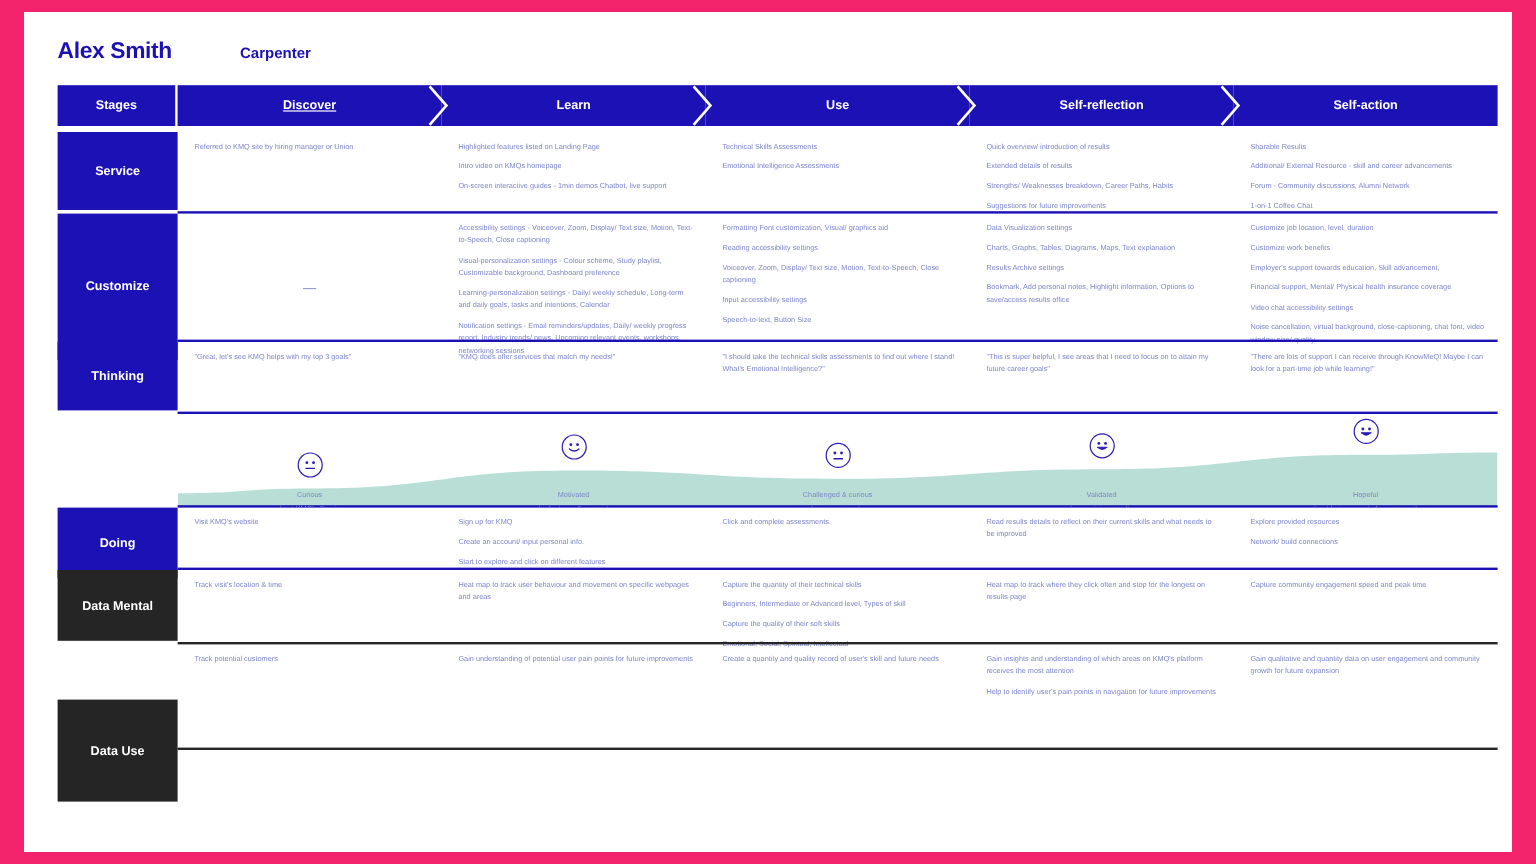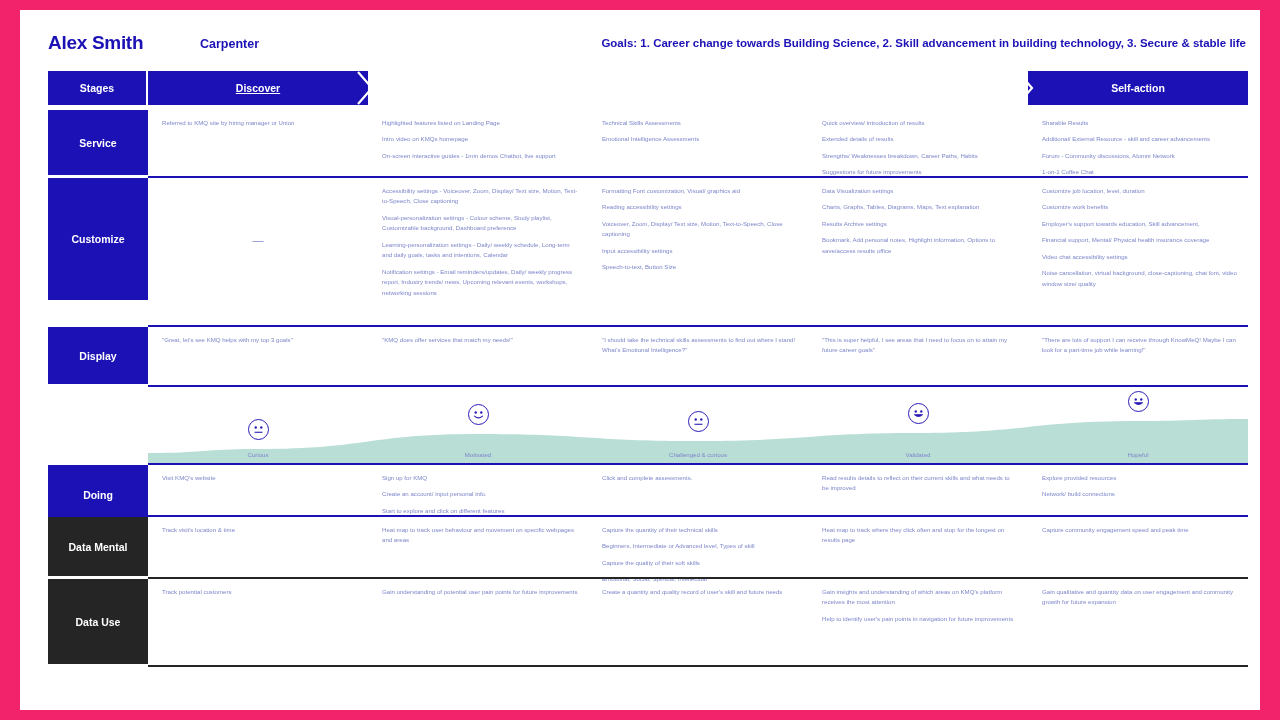--- a/index.html
+++ b/index.html
@@ -74,35 +74,37 @@
   .feel-caption b{display:block;font-weight:normal;}
 </style>
 </head>
 <body>
 
 <div class="page">
 
   <div class="hdr">
     <div class="hdr-name">Alex Smith</div>
     <div class="hdr-role">Carpenter</div>
-    <div class="hdr-goals">Goals: 1. Career change towards Building Science, 2. Skill advancement in building technology, 3. Secure &amp; stable life</div>
   </div>
 
   <div class="stagebar" id="stagebar">
       <div class="stagecell" style="left: 0px; width: 98px;">Stages</div>
       <div class="stagecell" style="left: 100px; width: 220px; text-decoration: underline;">Discover</div>
       <svg class="chev" viewBox="0 0 26 34" style="left: 304px;">
         <path d="M6 1 L20 17 L6 33" fill="none" stroke="#ffffff" stroke-width="2.2"></path>
       </svg>
+      <div class="stagecell" style="left: 320px; width: 220px;">Learn</div>
       <svg class="chev" viewBox="0 0 26 34" style="left: 524px;">
         <path d="M6 1 L20 17 L6 33" fill="none" stroke="#ffffff" stroke-width="2.2"></path>
       </svg>
+      <div class="stagecell" style="left: 540px; width: 220px;">Use</div>
       <svg class="chev" viewBox="0 0 26 34" style="left: 744px;">
         <path d="M6 1 L20 17 L6 33" fill="none" stroke="#ffffff" stroke-width="2.2"></path>
       </svg>
+      <div class="stagecell" style="left: 760px; width: 220px;">Self-reflection</div>
       <svg class="chev" viewBox="0 0 26 34" style="left: 964px;">
         <path d="M6 1 L20 17 L6 33" fill="none" stroke="#ffffff" stroke-width="2.2"></path>
       </svg>
       <div class="stagecell" style="left: 980px; width: 220px;">Self-action</div>
     </div>
 
   <div class="grid" id="grid">
       <div class="row" style="height: 68px;">
         <div class="rowlabel" style="height: 65px;">Service</div>
         <div class="rowbody">
@@ -127,21 +129,21 @@
           </div>
           <div class="cell" style="left: 880px; width: 220px; height: 68px;">
             <p>Sharable Results</p>
             <p>Additional/ External Resource - skill and career advancements</p>
             <p>Forum - Community discussions, Alumni Network</p>
             <p>1-on-1 Coffee Chat</p>
           </div>
         </div>
         <div class="rowrule"></div>
       </div>
-      <div class="row" style="height: 149px;">
+      <div class="row" style="height: 107px;">
         <div class="rowlabel" style="height: 122px;">Customize</div>
         <div class="rowbody">
           <div class="cell dash" style="left: 0px; width: 220px; height: 125px;">
             <p>—</p>
           </div>
           <div class="cell" style="left: 220px; width: 220px; height: 125px;">
             <p>Accessibility settings - Voiceover, Zoom, Display/ Text size, Motion, Text-to-Speech, Close captioning</p>
             <p>Visual-personalization settings - Colour scheme, Study playlist, Customizable background, Dashboard preference</p>
             <p>Learning-personalization settings - Daily/ weekly schedule, Long-term and daily goals, tasks and intentions, Calendar</p>
             <p>Notification settings - Email reminders/updates, Daily/ weekly progress report, Industry trends/ news, Upcoming relevant events, workshops, networking sessions</p>
@@ -164,21 +166,21 @@
             <p>Customize work benefits</p>
             <p>Employer's support towards education, Skill advancement,</p>
             <p>Financial support, Mental/ Physical health insurance coverage</p>
             <p>Video chat accessibility settings</p>
             <p>Noise cancellation, virtual background, close-captioning, chat font, video window size/ quality</p>
           </div>
         </div>
         <div class="rowrule"></div>
       </div>
       <div class="row" style="height: 60px;">
-        <div class="rowlabel" style="height: 57px;">Display</div>
+        <div class="rowlabel" style="height: 57px;">Thinking</div>
         <div class="rowbody">
           <div class="cell" style="left: 0px; width: 220px; height: 60px;">
             <p>"Great, let's see KMQ helps with my top 3 goals"</p>
           </div>
           <div class="cell" style="left: 220px; width: 220px; height: 60px;">
             <p>"KMQ does offer services that match my needs!"</p>
           </div>
           <div class="cell" style="left: 440px; width: 220px; height: 60px;">
             <p>"I should take the technical skills assessments to find out where I stand! What's Emotional Intelligence?"</p>
           </div>
@@ -300,21 +302,21 @@
           <div class="cell" style="left: 660px; width: 220px; height: 62px;">
             <p>Heat map to track where they click often and stop for the longest on results page</p>
           </div>
           <div class="cell" style="left: 880px; width: 220px; height: 62px;">
             <p>Capture community engagement speed and peak time</p>
           </div>
         </div>
         <div class="rowrule dark"></div>
       </div>
       <div class="row" style="height: 88px;">
-        <div class="rowlabel dark" style="height: 85px;">Data Use</div>
+        <div class="rowlabel dark" style="height: 85px; margin-top: 46px;">Data Use</div>
         <div class="rowbody">
           <div class="cell" style="left: 0px; width: 220px; height: 88px;">
             <p>Track potential customers</p>
           </div>
           <div class="cell" style="left: 220px; width: 220px; height: 88px;">
             <p>Gain understanding of potential user pain points for future improvements</p>
           </div>
           <div class="cell" style="left: 440px; width: 220px; height: 88px;">
             <p>Create a quantity and quality record of user's skill and future needs</p>
           </div>

